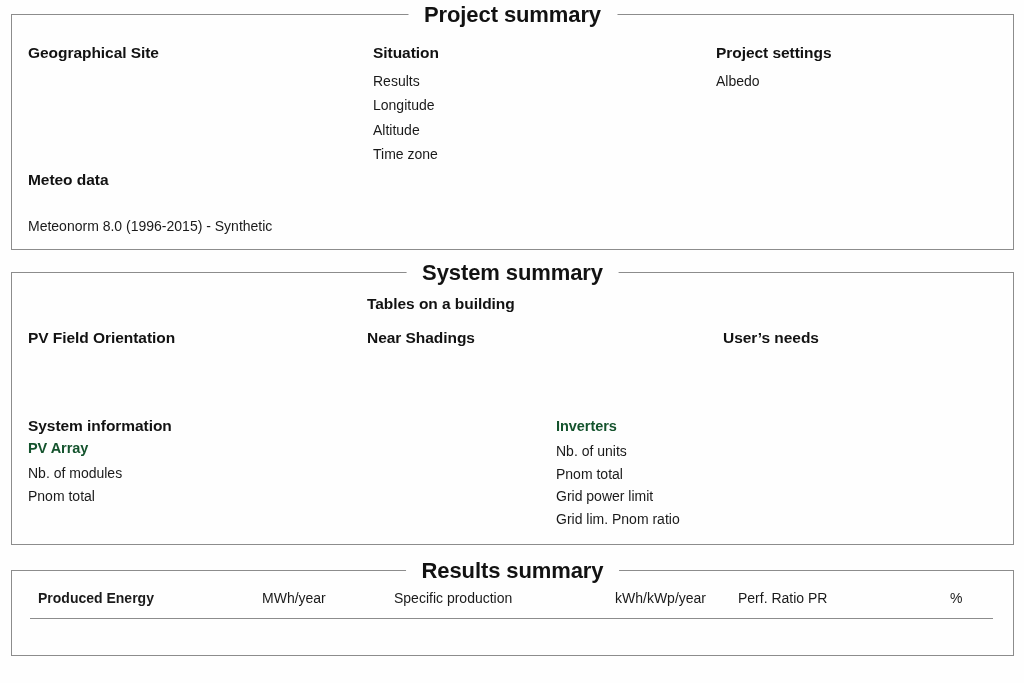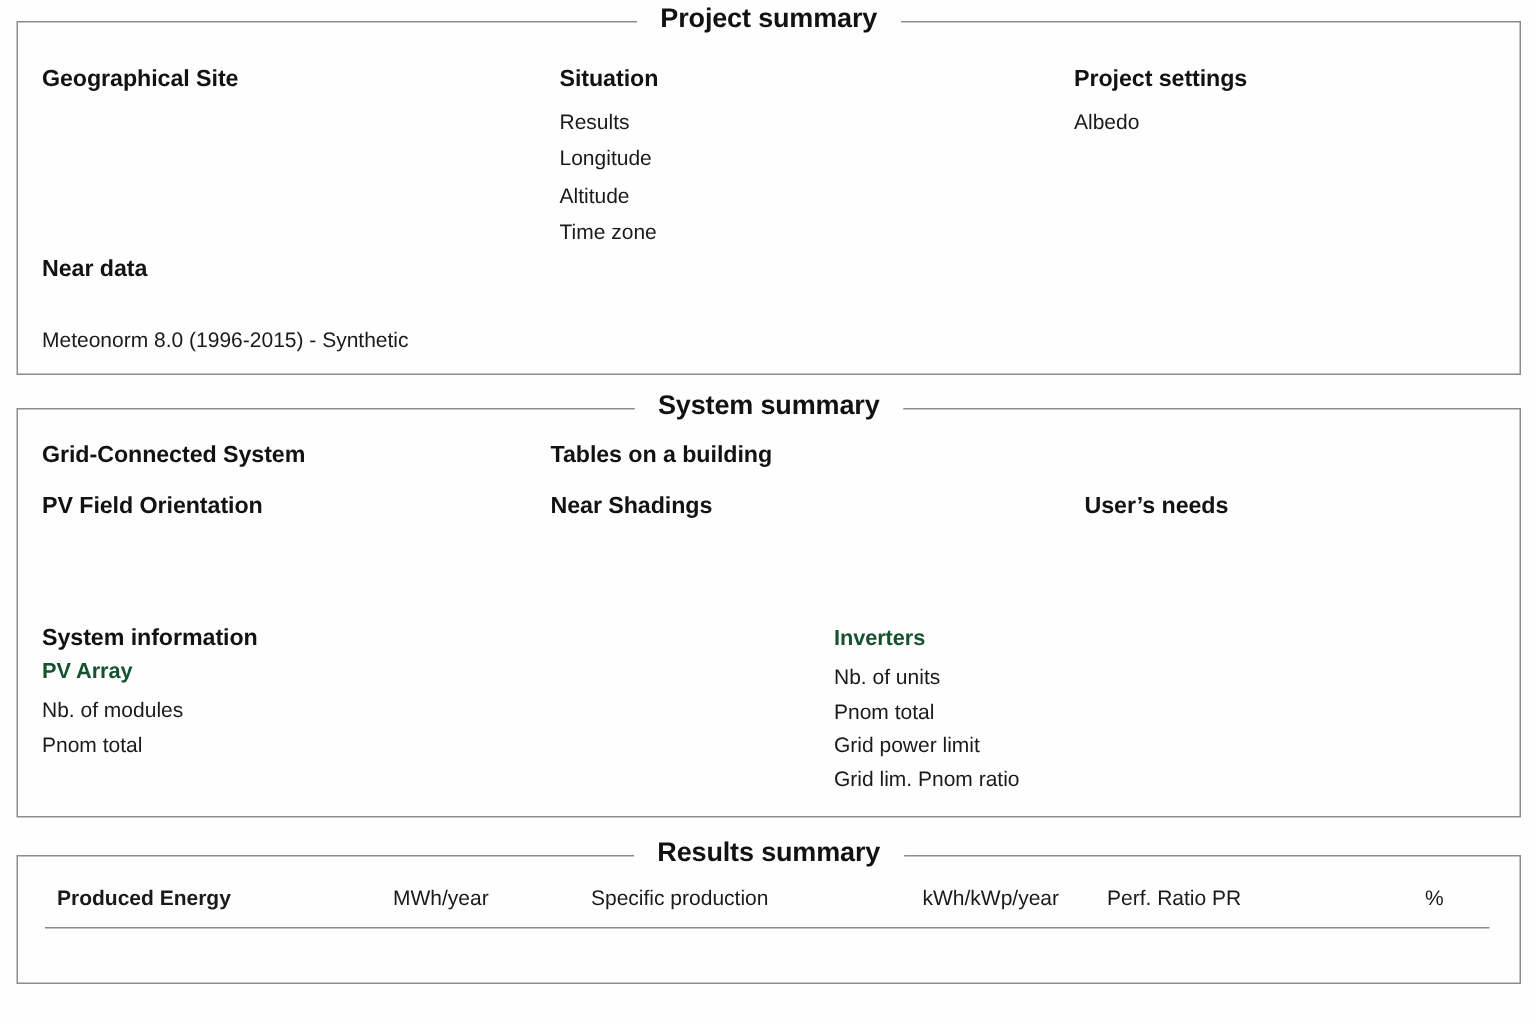--- a/index.html
+++ b/index.html
@@ -32,21 +32,21 @@
     background: transparent;
     box-sizing: border-box;
   }
   .panel-legend {
     position: absolute;
     top: -13px;
     left: 50%;
     transform: translateX(-50%);
     background: #fefefe;
     padding: 0 16px;
-    font-size: 18px;
+    font-size: 22px;
     font-weight: bold;
     letter-spacing: -0.1px;
     color: #121212;
     white-space: nowrap;
   }
 
   .panel-body {
     position: relative;
     width: 100%;
     height: 100%;
@@ -122,33 +122,32 @@
         <div class="t-reg">Altitude</div>
         <div class="t-reg">Time zone</div>
       </div>
 
       <div class="blk h-bold-lg" style="left:704px; top:29px;">Project settings</div>
 
       <div class="blk stack" style="left:704px; top:54px;">
         <div class="t-reg">Albedo</div>
       </div>
 
-      <div class="blk h-bold-lg" style="left:16px; top:156px;">Near data</div>
+      <div class="blk h-bold-lg" style="left:16px; top:156px;">Meteo data</div>
 
       <div class="blk t-reg" style="left:16px; top:203px;">Meteonorm 8.0 (1996-2015) - Synthetic</div>
 
     </div>
   </div>
 
   <div class="panel" style="left:11px; top:272px; width:1003px; height:273px;">
     <div class="panel-legend">System summary</div>
 
     <div class="panel-body">
 
-      <div class="blk h-bold-lg" style="left:16px; top:22px;">Grid-Connected System</div>
 
       <div class="blk h-bold-lg" style="left:355px; top:22px;">Tables on a building</div>
 
       <div class="blk h-bold-lg" style="left:16px; top:56px;">PV Field Orientation</div>
 
       <div class="blk h-bold-lg" style="left:355px; top:56px;">Near Shadings</div>
 
       <div class="blk h-bold-lg" style="left:711px; top:56px;">User’s needs</div>
 
       <div class="blk h-bold-lg" style="left:16px; top:144px;">System information</div>

